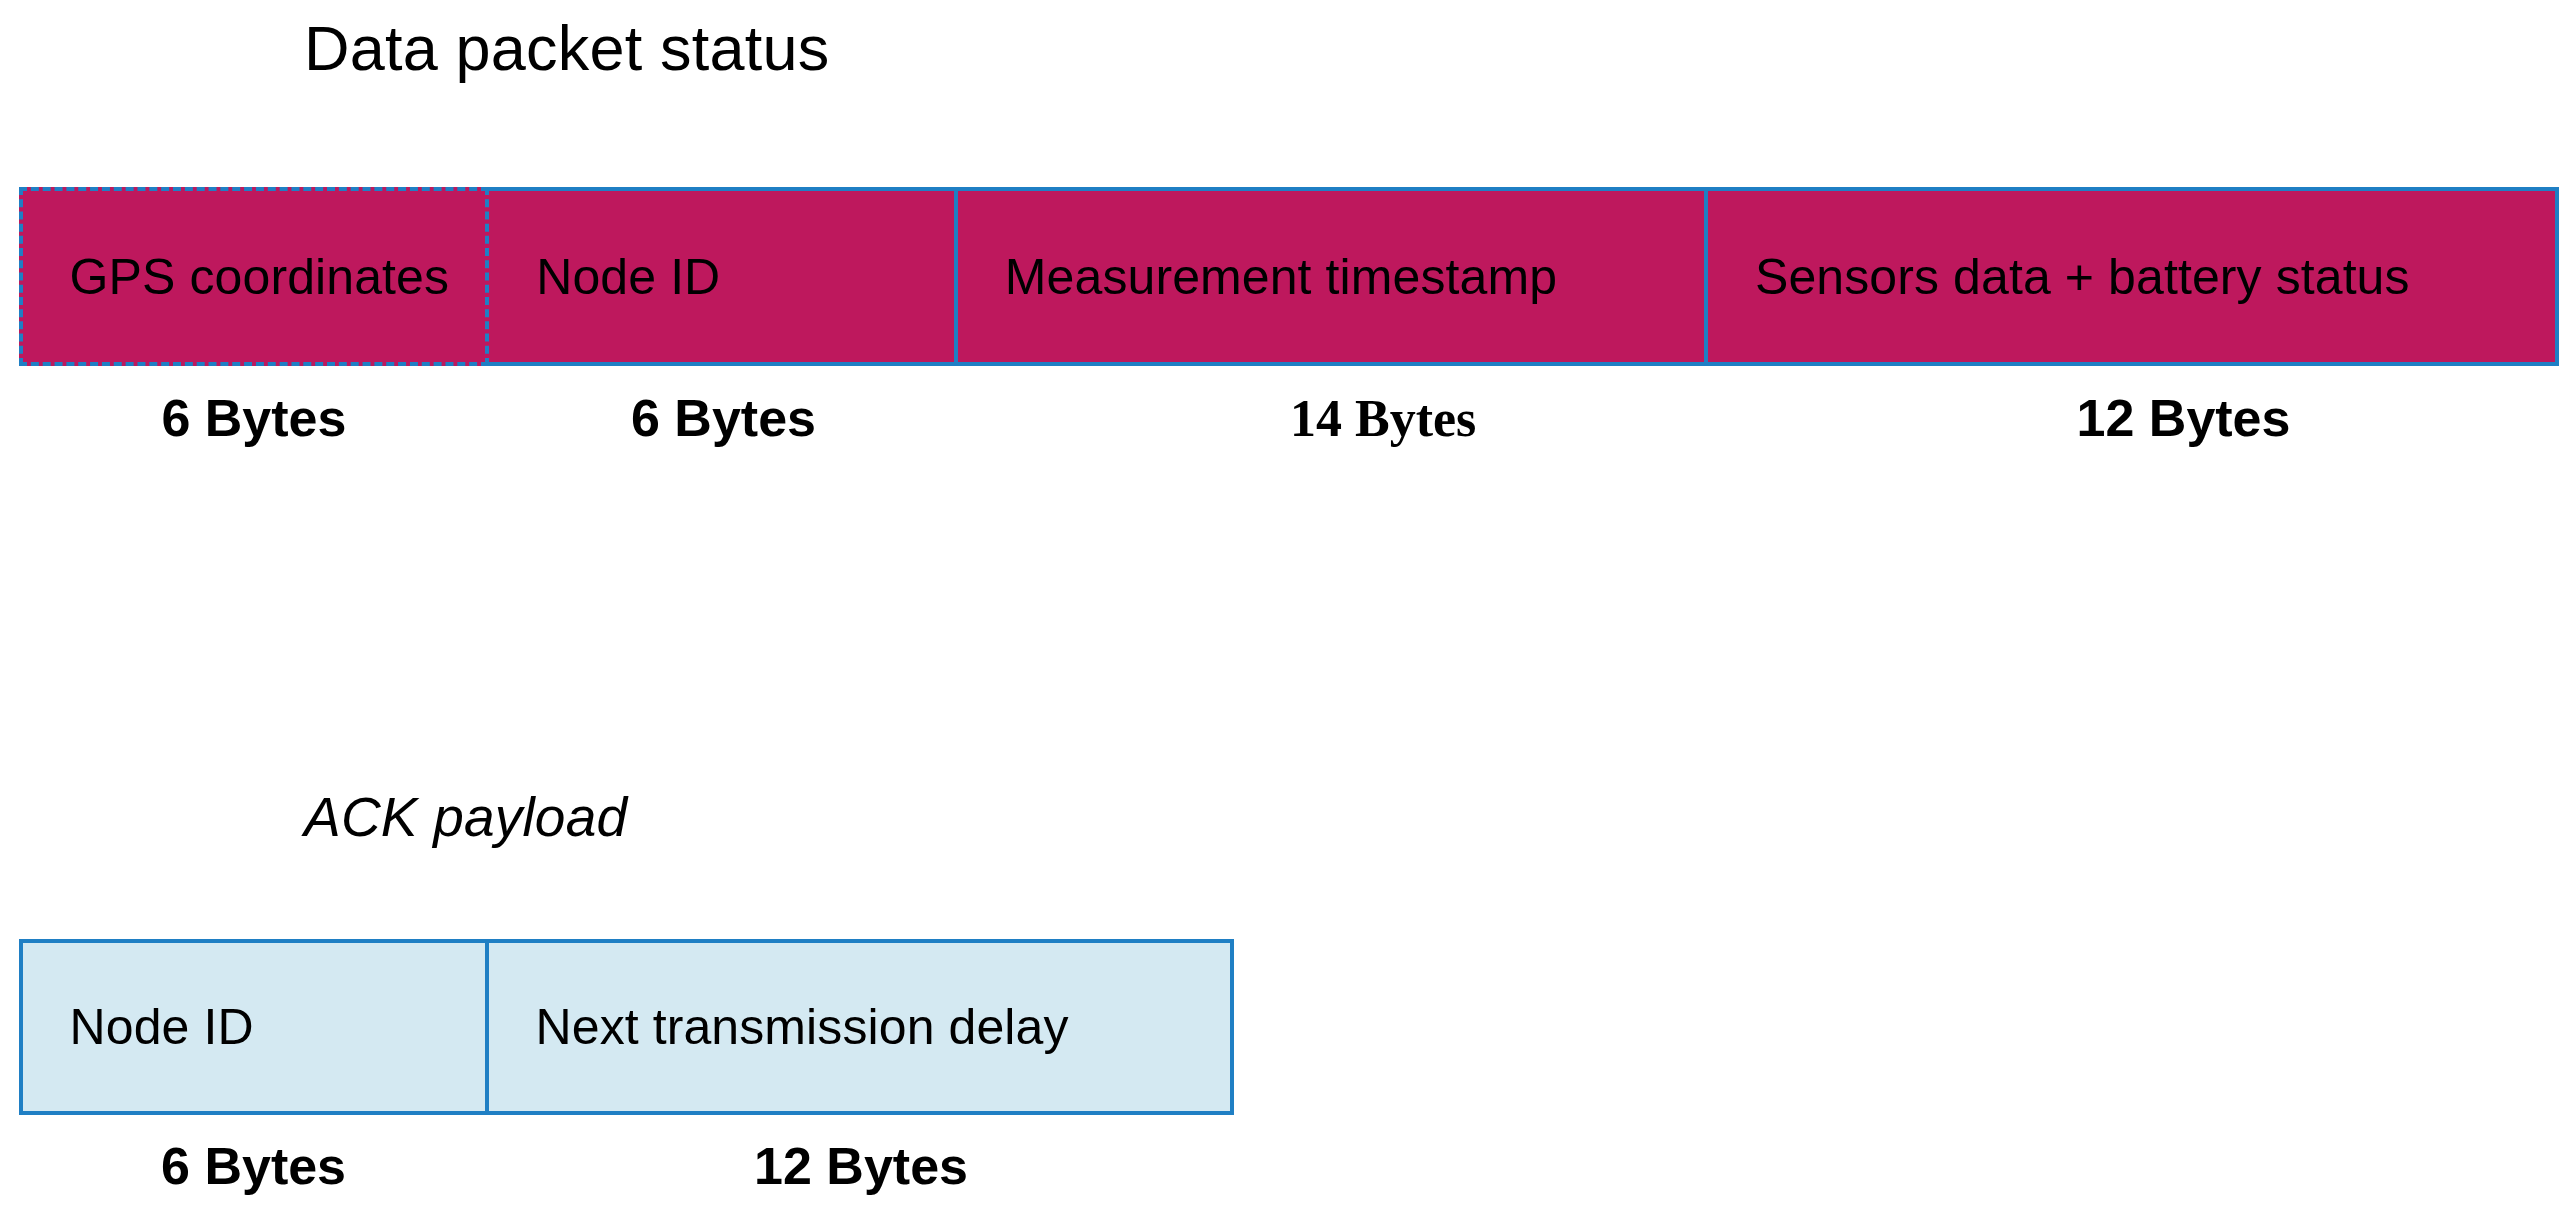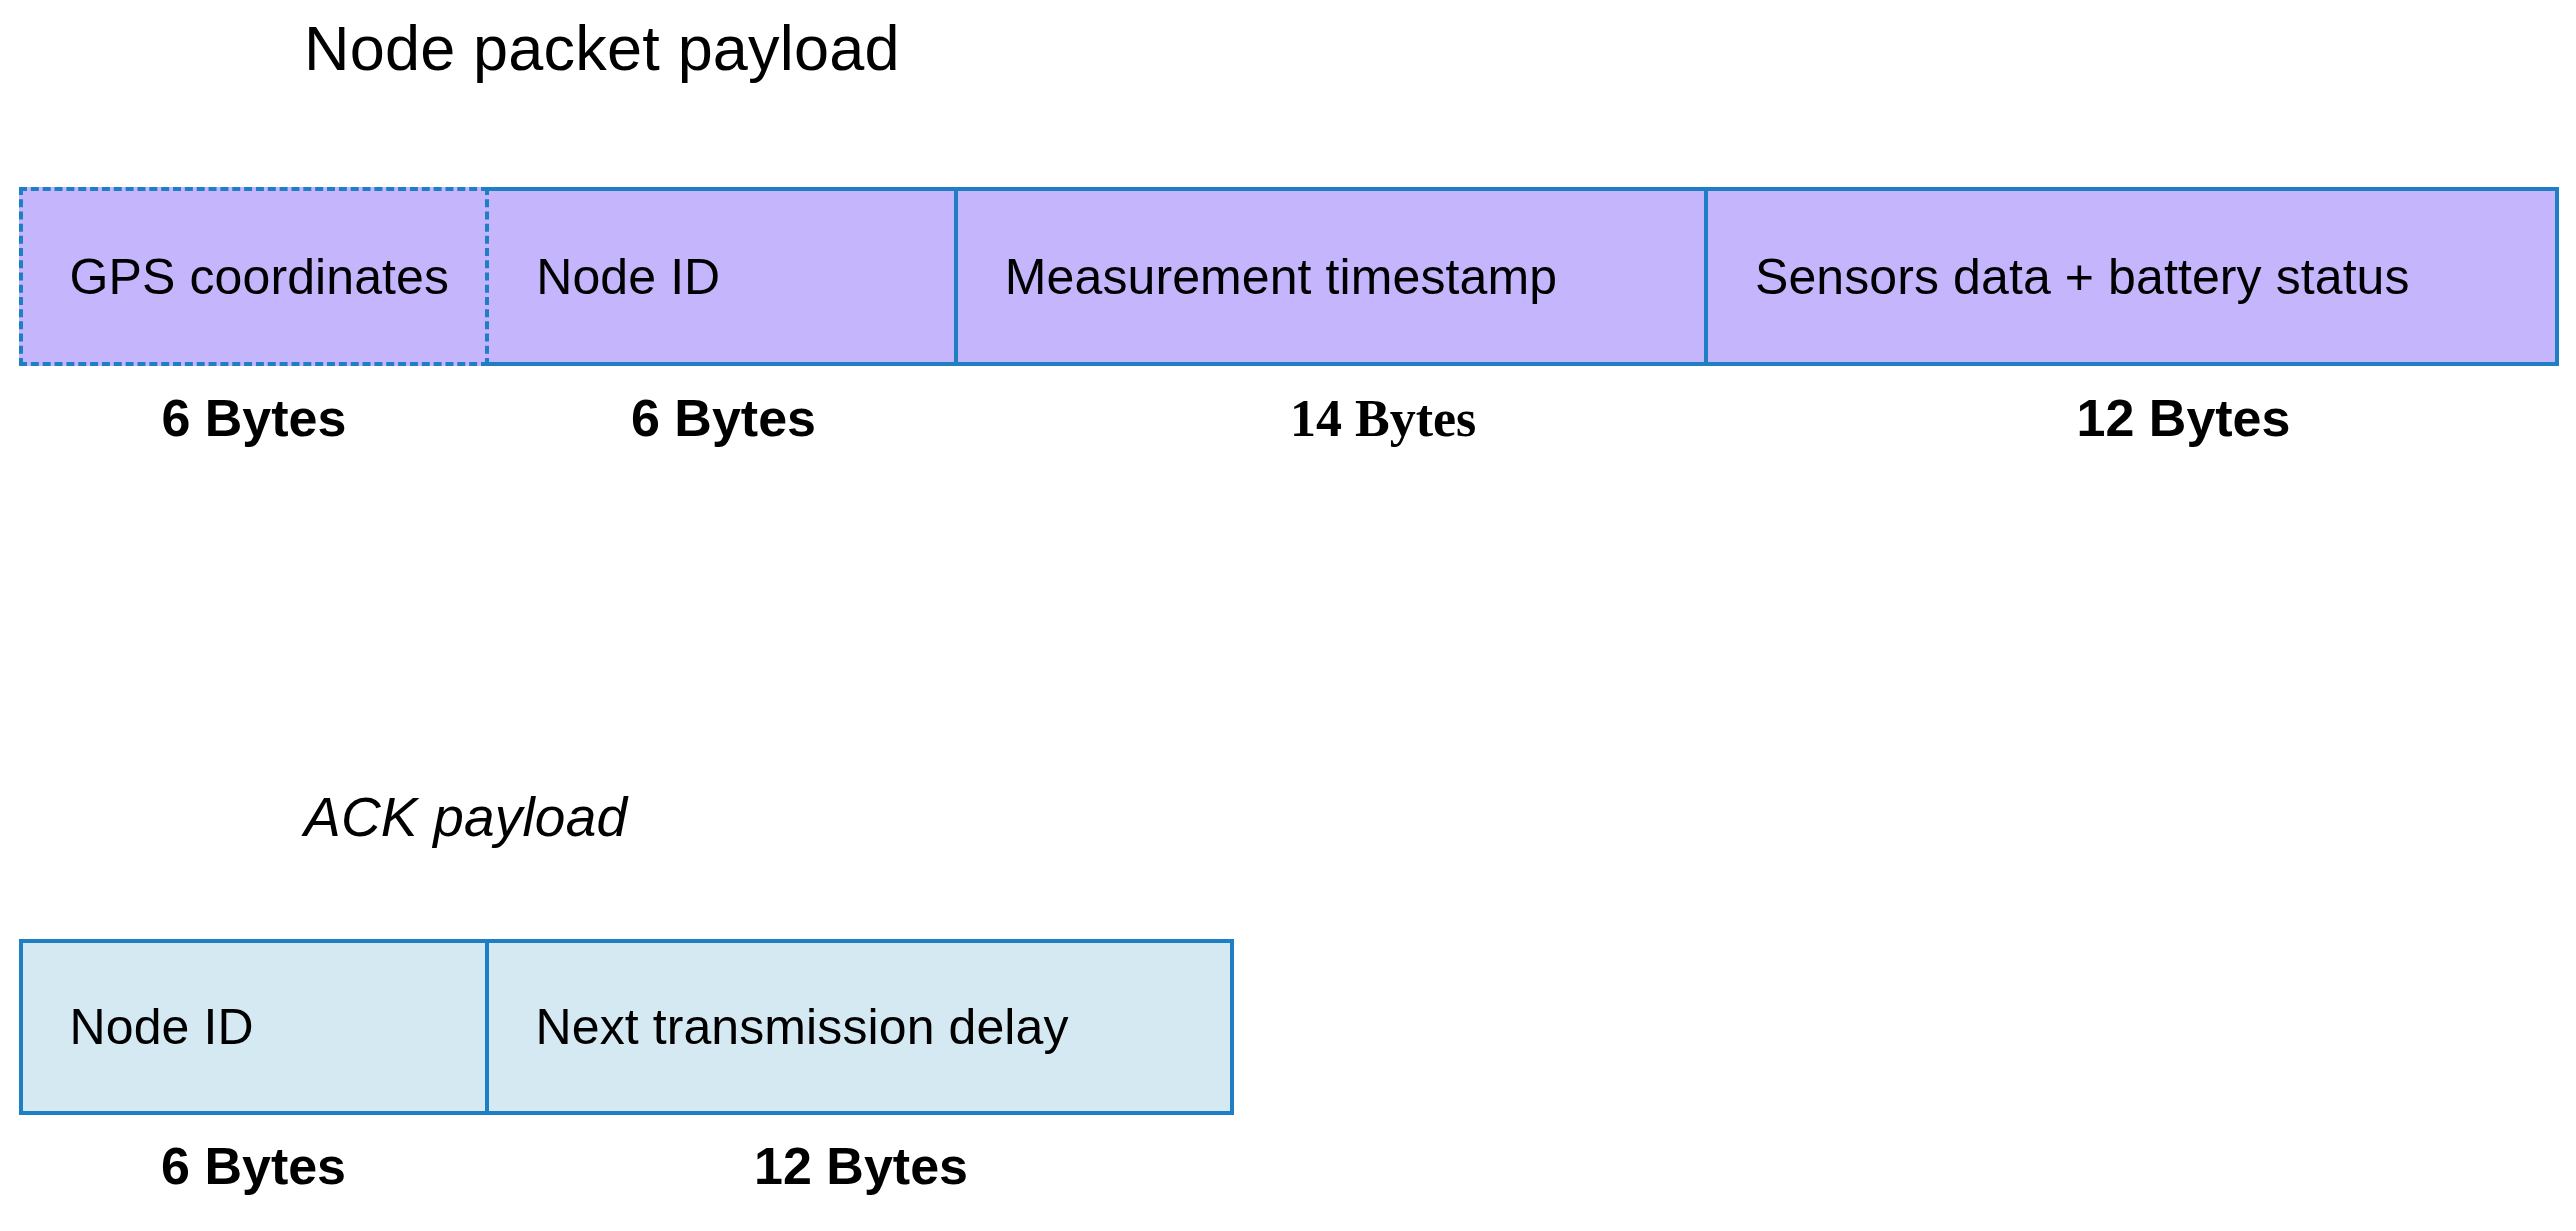--- a/index.html
+++ b/index.html
@@ -82,21 +82,21 @@
     font-size: 50px;
     line-height: 60px;
     color: #000000;
     white-space: nowrap;
     padding-left: 47px;
     letter-spacing: 0.1px;
   }
 
   
   #data-packet-row .field {
-    background: #c4b5fd;
+    background: #be185d;
     border: 4px solid #1F7FC4;
     margin-left: -4px;
   }
   #data-packet-row .field:first-child {
     margin-left: 0;
   }
   #data-packet-row .field.dashed {
     border: 4px dashed #1F7FC4;
     z-index: 3;
   }
@@ -140,21 +140,21 @@
     line-height: 61px;
     color: #000000;
     white-space: nowrap;
   }
 </style>
 </head>
 <body>
 
 <div class="stage">
 
-  <div class="section-title" id="data-title">Node packet payload</div>
+  <div class="section-title" id="data-title">Data packet status</div>
 
   <div class="packet-row" id="data-packet-row">
 
     <div class="field dashed" style="width:473px;">
       <span class="field-label">GPS coordinates</span>
     </div>
 
     <div class="field" style="width:475px;">
       <span class="field-label">Node ID</span>
     </div>

